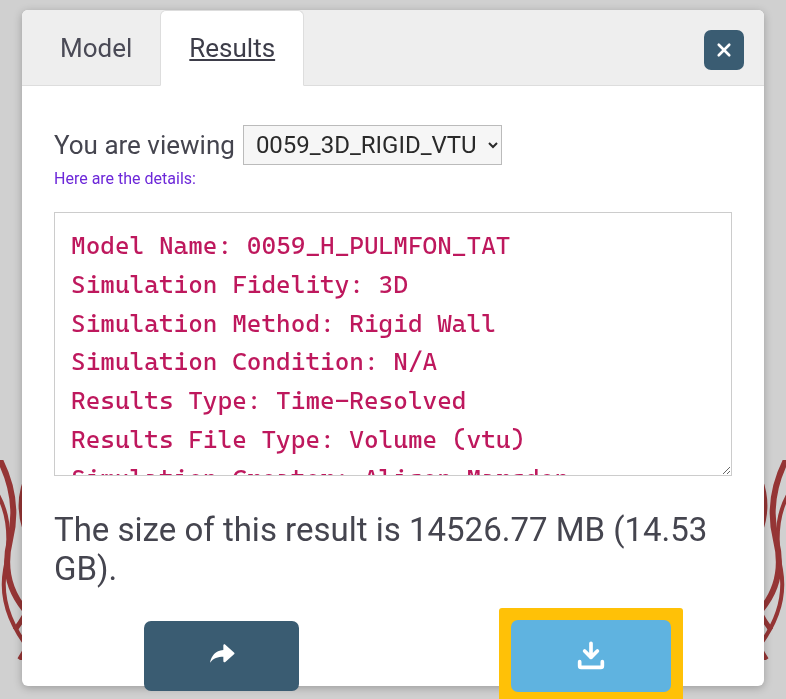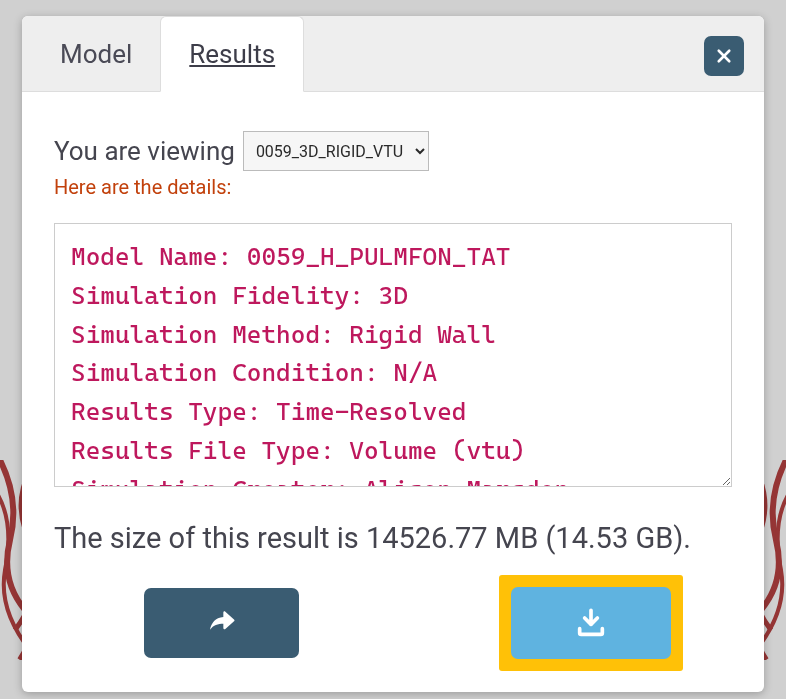--- a/index.html
+++ b/index.html
@@ -21,21 +21,21 @@
     width: 60px;
     height: 200px;
     pointer-events: none;
     opacity: 0.85;
   }
   .bg-left { left: -10px; }
   .bg-right { right: -10px; }
 
   .modal {
     position: absolute;
-    top: 16px;
+    top: 10px;
     left: 22px;
     width: 742px;
     height: 676px;
     background: #ffffff;
     border-radius: 6px;
     box-shadow: 0 2px 8px rgba(0,0,0,0.25);
     display: flex;
     flex-direction: column;
   }
 
@@ -98,32 +98,32 @@
   .viewing-line {
     font-size: 26px;
     color: #45454f;
     display: flex;
     align-items: center;
     gap: 8px;
     margin-top: 13px;
   }
 
   .result-select {
-    font-size: 16px;
+    font-size: 24px;
     padding: 4px 8px;
     border: 1px solid #bbb;
     background: #f6f6f6;
     color: #2a2a2a;
     height: 40px;
     font-family: inherit;
   }
 
   .details-line {
-    font-size: 20px;
-    color: #c2410c;
+    font-size: 16px;
+    color: #6d28d9;
     margin-top: 4px;
   }
 
   .details-box {
     margin-top: 24px;
     width: 100%;
     height: 264px;
     border: 1px solid #ccc;
     padding: 14px 16px;
     font-family: "Cascadia Mono", "Consolas", "Menlo", "Courier New", monospace;
@@ -135,21 +135,21 @@
     white-space: pre;
     background: #fff;
   }
 
   
   .details-box::-webkit-scrollbar { width: 18px; }
   .details-box::-webkit-scrollbar-track { background: #f0f0f0; }
   .details-box::-webkit-scrollbar-thumb { background: #c4c4c4; border-radius: 2px; }
 
   .size-line {
-    font-size: 29px;
+    font-size: 33px;
     color: #45454f;
     margin-top: 34px;
   }
 
   .actions-row {
     display: flex;
     align-items: center;
     margin-top: 20px;
     gap: 200px;
     padding-left: 90px;

